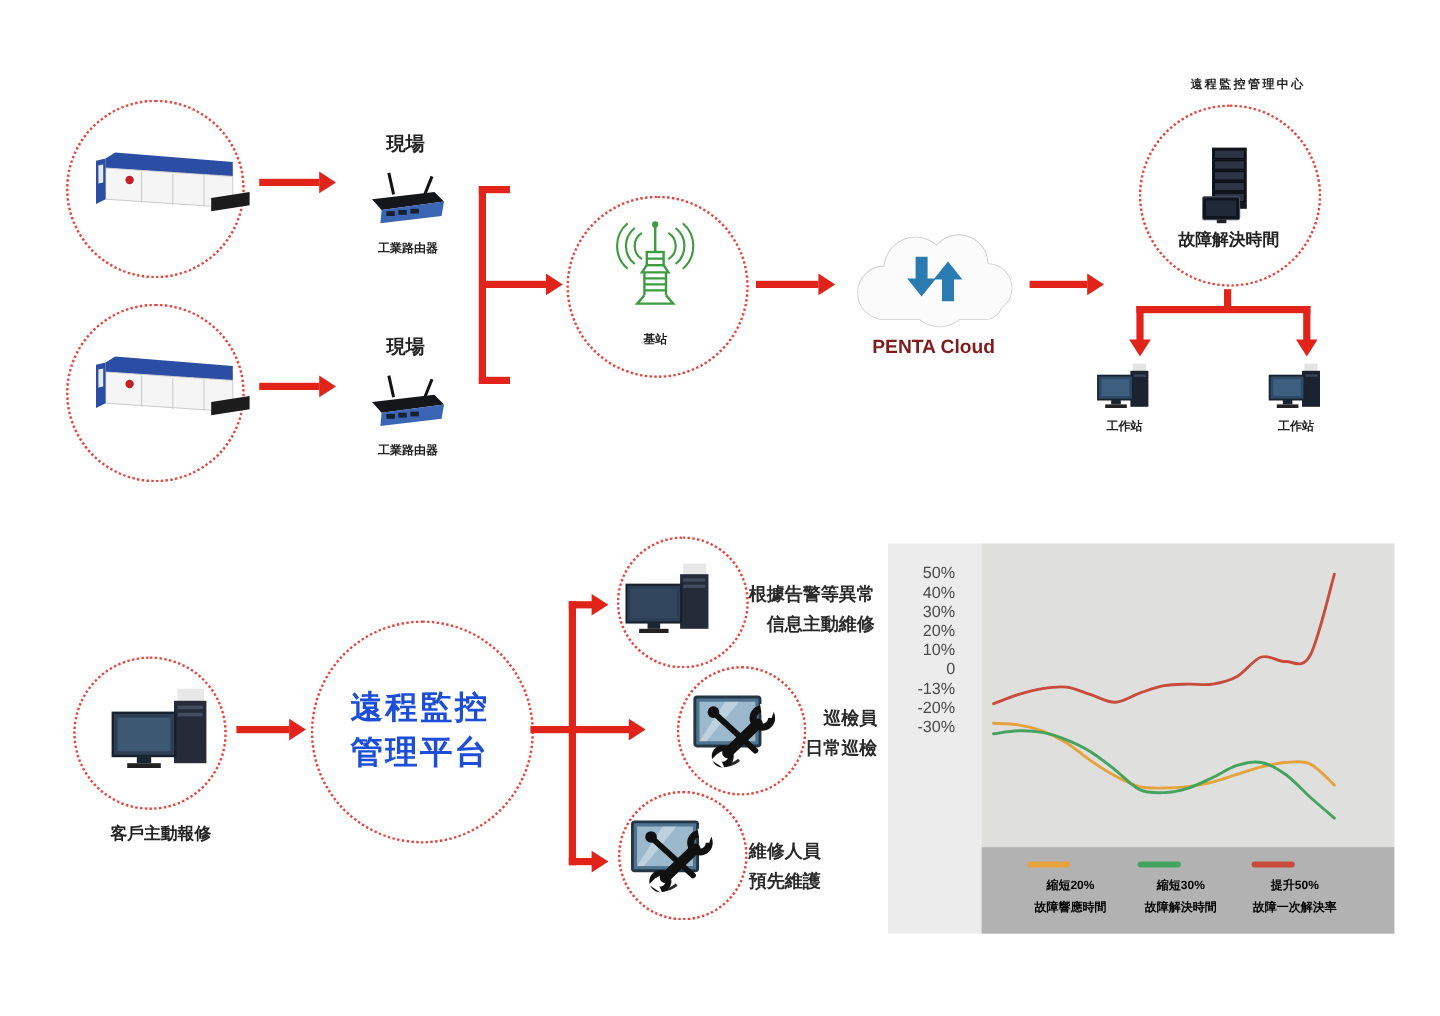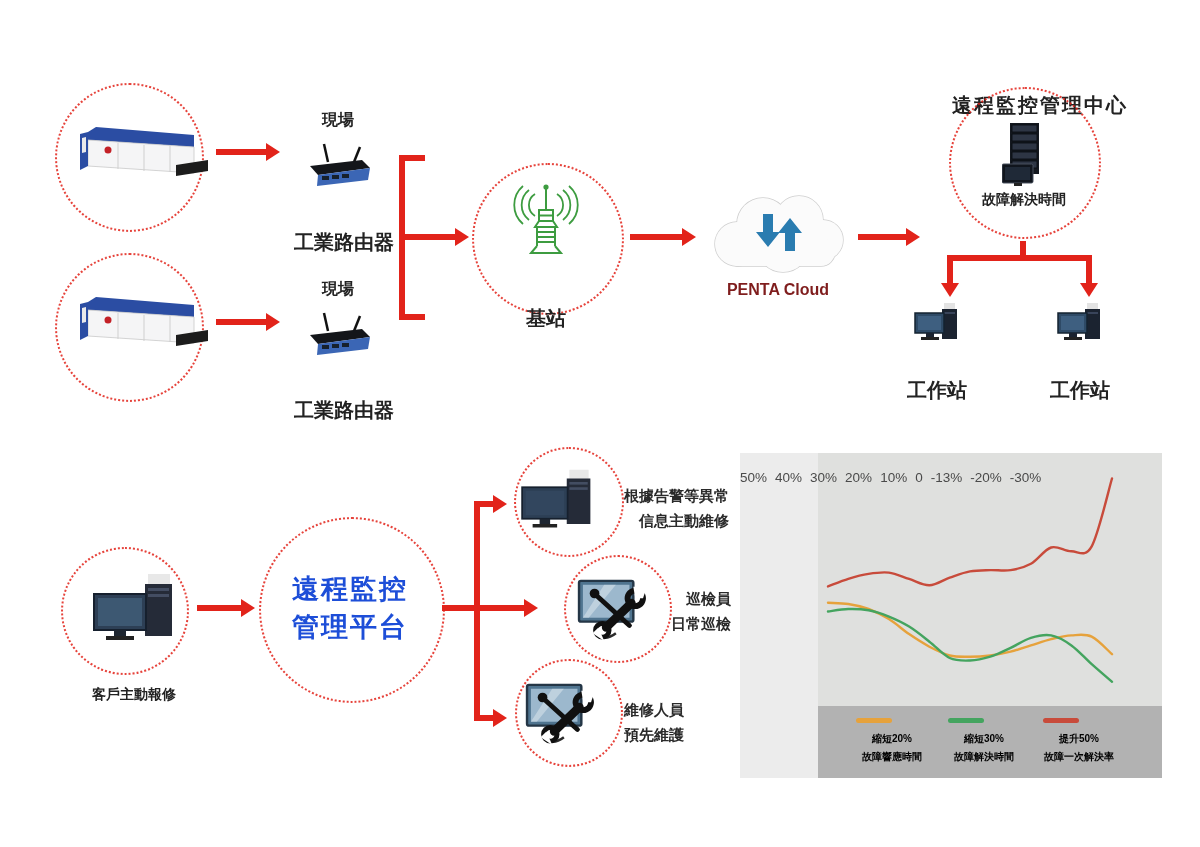--- a/index.html
+++ b/index.html
@@ -8,30 +8,30 @@
     position:relative; width:1200px; height:847px; background:#ffffff;
     font-family:"Liberation Sans","DejaVu Sans",sans-serif; overflow:hidden;
   }
   .abs{ position:absolute; }
   .dot-circle{ position:absolute; border:2px dotted var(--red); border-radius:50%; opacity:.85; }
   .shaft-h{ position:absolute; height:6px; background:var(--red); }
   .shaft-v{ position:absolute; width:6px; background:var(--red); }
   .head-r{ position:absolute; width:0; height:0; border-top:9px solid transparent; border-bottom:9px solid transparent; border-left:14px solid var(--red); }
   .head-d{ position:absolute; width:0; height:0; border-left:9px solid transparent; border-right:9px solid transparent; border-top:14px solid var(--red); }
   .lbl{ position:absolute; color:#222; font-weight:600; text-align:center; white-space:nowrap; }
-  .lbl-sm{ font-size:20px;margin-top:29px; }
+  .lbl-sm{ font-size:10px; }
   .lbl-md{ font-size:16px; }
   .two-line{ text-align:right; font-size:15px; line-height:25px; font-weight:600; color:#2a2a2a; }
   
   .platform-text{ position:absolute; width:182px; text-align:center; font-size:27px; line-height:38px; font-weight:700; color:#1d4ed8; letter-spacing:2px; }
   
   #chart-panel{ position:absolute; left:740px; top:453px; width:422px; height:325px; background:#ececec; }
   #plot-area{ position:absolute; left:78px; top:0; width:344px; height:253px; background:#dfe0de; }
   #legend-strip{ position:absolute; left:78px; top:253px; width:344px; height:72px; background:#b2b2b2; }
-  #y-ticks{ position:absolute; left:0; top:17px; width:64px; height:217px; display:flex; flex-direction:row; justify-content:space-between; }
+  #y-ticks{ position:absolute; left:0; top:17px; width:64px; height:217px; display:flex; flex-direction:column; }
   #y-ticks span{ display:block; text-align:right; padding-right:8px; font-size:13.5px; color:#4a4a4a; line-height:16px; }
   .legend-entry{ position:absolute; width:110px; top:12px; text-align:center; }
   .legend-swatch{ width:36px; height:5px; border-radius:3px; margin:0 auto 7px auto; }
   .legend-label{ font-size:10px; line-height:18px; font-weight:600; color:#000000; white-space:nowrap;margin-left:36px; }
 </style>
 </head>
 <body>
 
 <div id="canvas">
 

